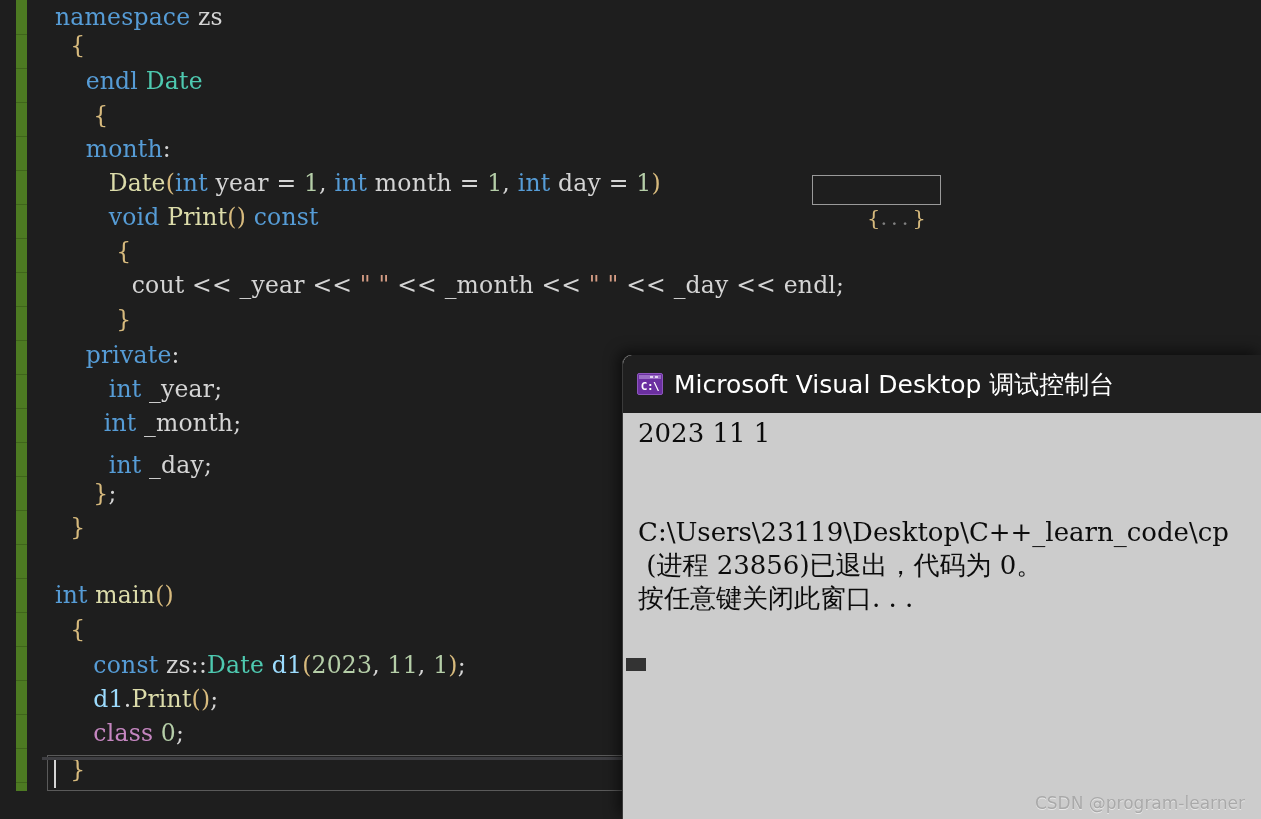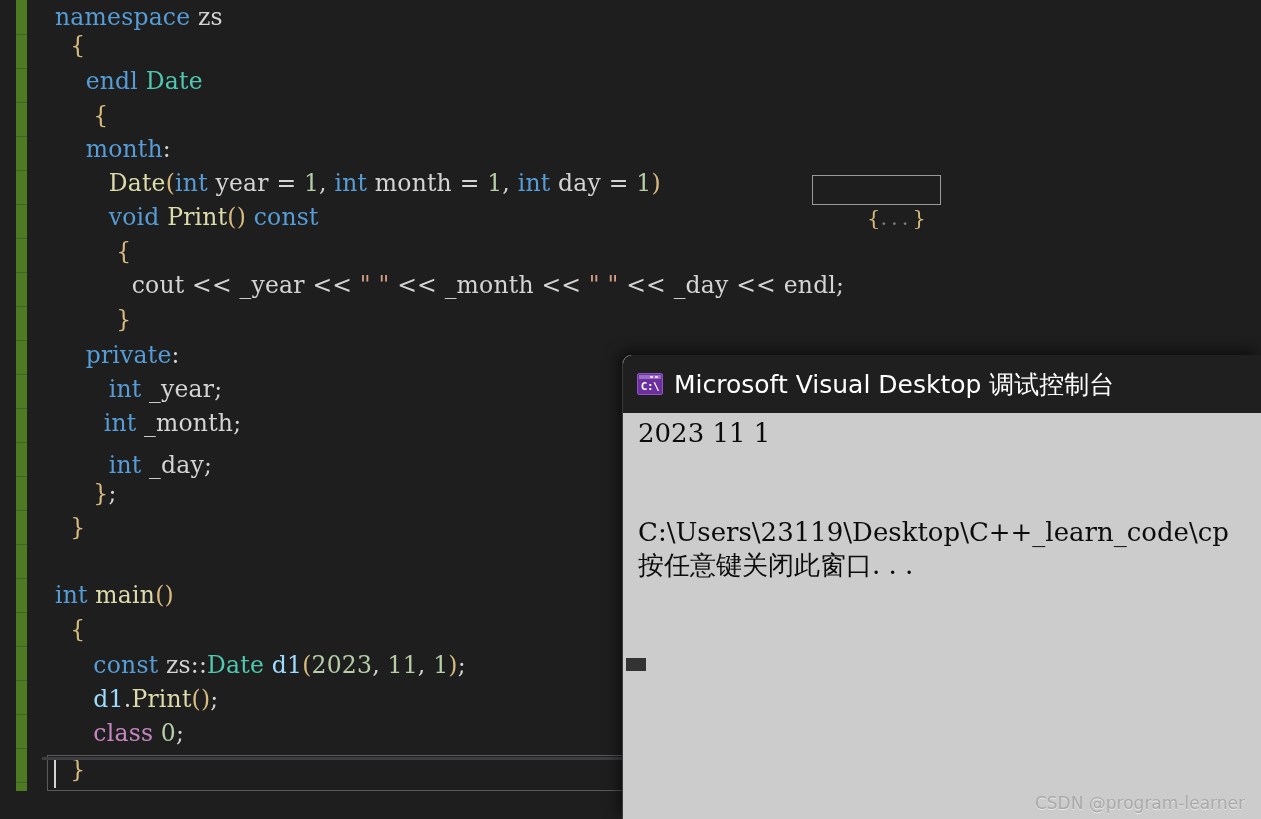--- a/index.html
+++ b/index.html
@@ -361,20 +361,21 @@
         <div class="glyph">C:\</div>
       </div>
       <div class="console-title-text">Microsoft Visual Desktop 调试控制台</div>
     </div>
 
     <div class="console-body" id="consolebody">
       <div class="console-line">2023 11 1</div>
         <div class="console-line">&nbsp;</div>
         <div class="console-line">&nbsp;</div>
         <div class="console-line">C:\Users\23119\Desktop\C++_learn_code\cp</div>
+        <div class="console-line"> (进程 23856)已退出，代码为 0。</div>
         <div class="console-line">按任意键关闭此窗口. . .</div>
         <div class="console-cursor"></div>
     </div>
   </div>
 
   <div id="watermark">CSDN @program-learner</div>
 
 </div>
 
 </body></html>

